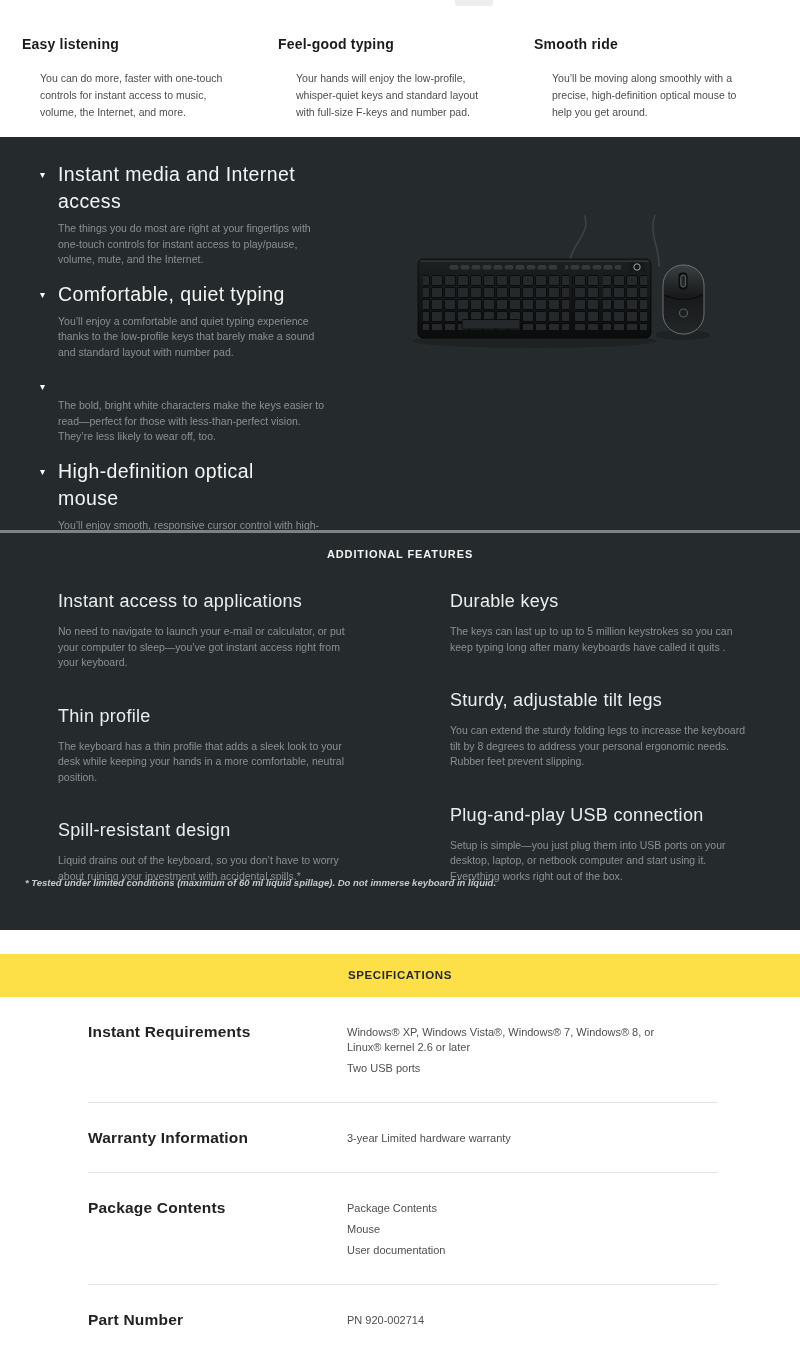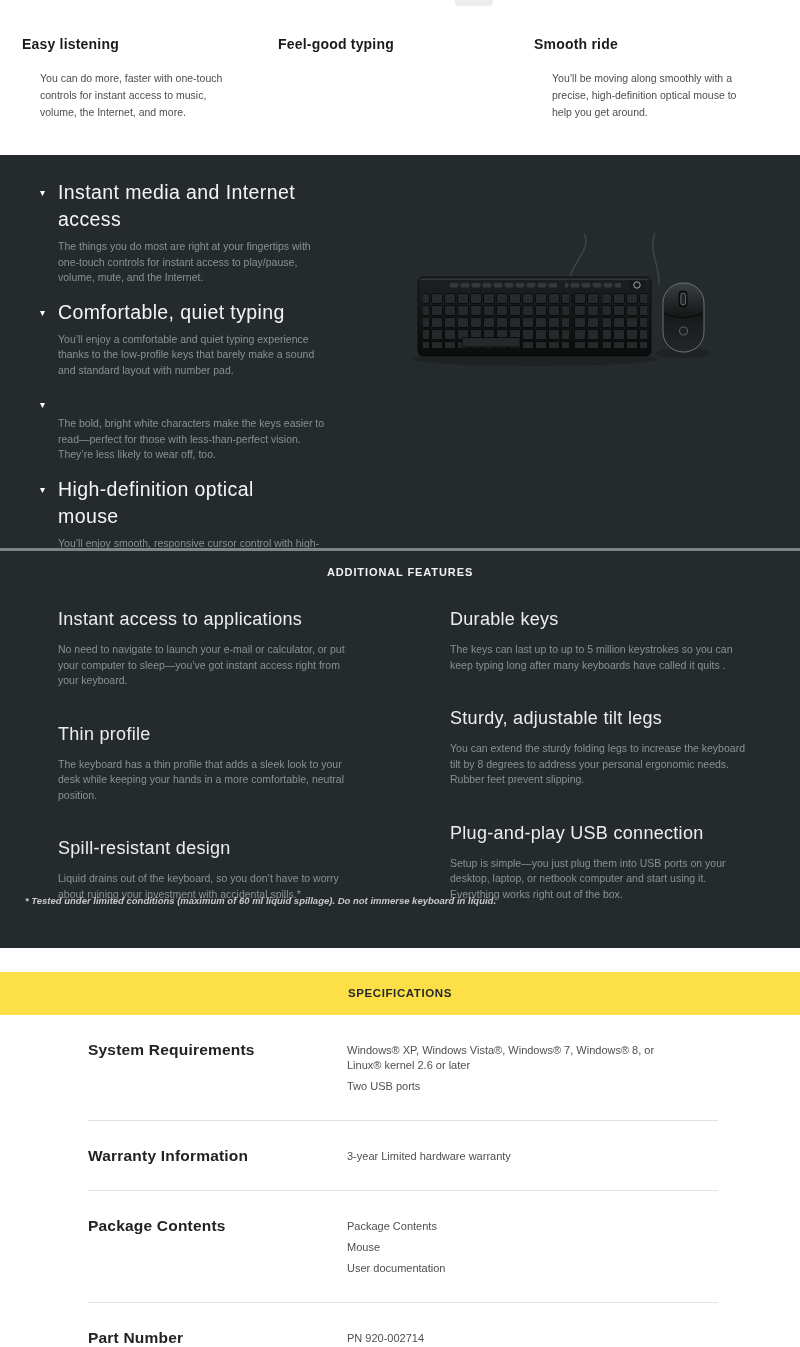--- a/index.html
+++ b/index.html
@@ -5,21 +5,21 @@
   * { box-sizing: border-box; }
   html,body { margin:0; padding:0; background:#ffffff; }
   body { font-family:"Liberation Sans","DejaVu Sans",sans-serif; }
   .page { position:relative; width:800px; height:1347px; margin:0; background:#ffffff; overflow:hidden; }
 
   
   .top-artifact { position:absolute; top:0; left:455px; width:38px; height:6px;
     background:#ededee; border-radius:0 0 3px 3px; }
 
   
-  .intro { display:flex; height:155px; padding:36px 30px 0 22px; gap:24px; }
+  .intro { display:flex; height:137px; padding:36px 30px 0 22px; gap:24px; }
   .intro-col { width:232px; }
   .intro-col h3 { margin:0 0 15px; font-size:14px; font-weight:bold; color:#1b1b1b; letter-spacing:.2px; }
   .intro-col p { margin:18px; font-size:10.5px; line-height:17px; color:#4d4d4d; }
 
   
   .dark { background:#252a2c; }
   .features { position:relative; height:393px; padding:24px 0 0 40px; }
   .feature-list { list-style:none; margin:0; padding:0; width:340px; }
   .feature-item { margin-bottom:13px; }
   .feat-head { display:flex; align-items:flex-start; cursor:pointer; }
@@ -58,20 +58,21 @@
 
   <div class="top-artifact"></div>
 
   <section class="intro">
     <div class="intro-col">
       <h3>Easy listening</h3>
       <p>You can do more, faster with one-touch controls for instant access to music, volume, the Internet, and more.</p>
     </div>
     <div class="intro-col">
       <h3>Feel-good typing</h3>
+      <p>Your hands will enjoy the low-profile, whisper-quiet keys and standard layout with full-size F-keys and number pad.</p>
     </div>
     <div class="intro-col">
       <h3>Smooth ride</h3>
       <p>You’ll be moving along smoothly with a precise, high-definition optical mouse to help you get around.</p>
     </div>
   </section>
 
   <section class="dark features">
     <ul class="feature-list">
       <li class="feature-item">
@@ -188,21 +189,21 @@
     <p class="footnote">* Tested under limited conditions (maximum of 60 ml liquid spillage). Do not immerse keyboard in liquid.</p>
   </section>
 
   <div class="spec-gap"></div>
   <div class="spec-bar">
     <span>SPECIFICATIONS</span>
   </div>
 
   <section class="specs">
     <div class="spec-row">
-      <div class="spec-label">System Requirements</div>
+      <div class="spec-label">Instant Requirements</div>
       <div class="spec-values">
         <p>Windows® XP, Windows Vista®, Windows® 7, Windows® 8, or Linux® kernel 2.6 or later</p>
         <p>Two USB ports</p>
       </div>
     </div>
     <hr class="spec-div">
     <div class="spec-row">
       <div class="spec-label">Warranty Information</div>
       <div class="spec-values">
         <p>3-year Limited hardware warranty</p>

